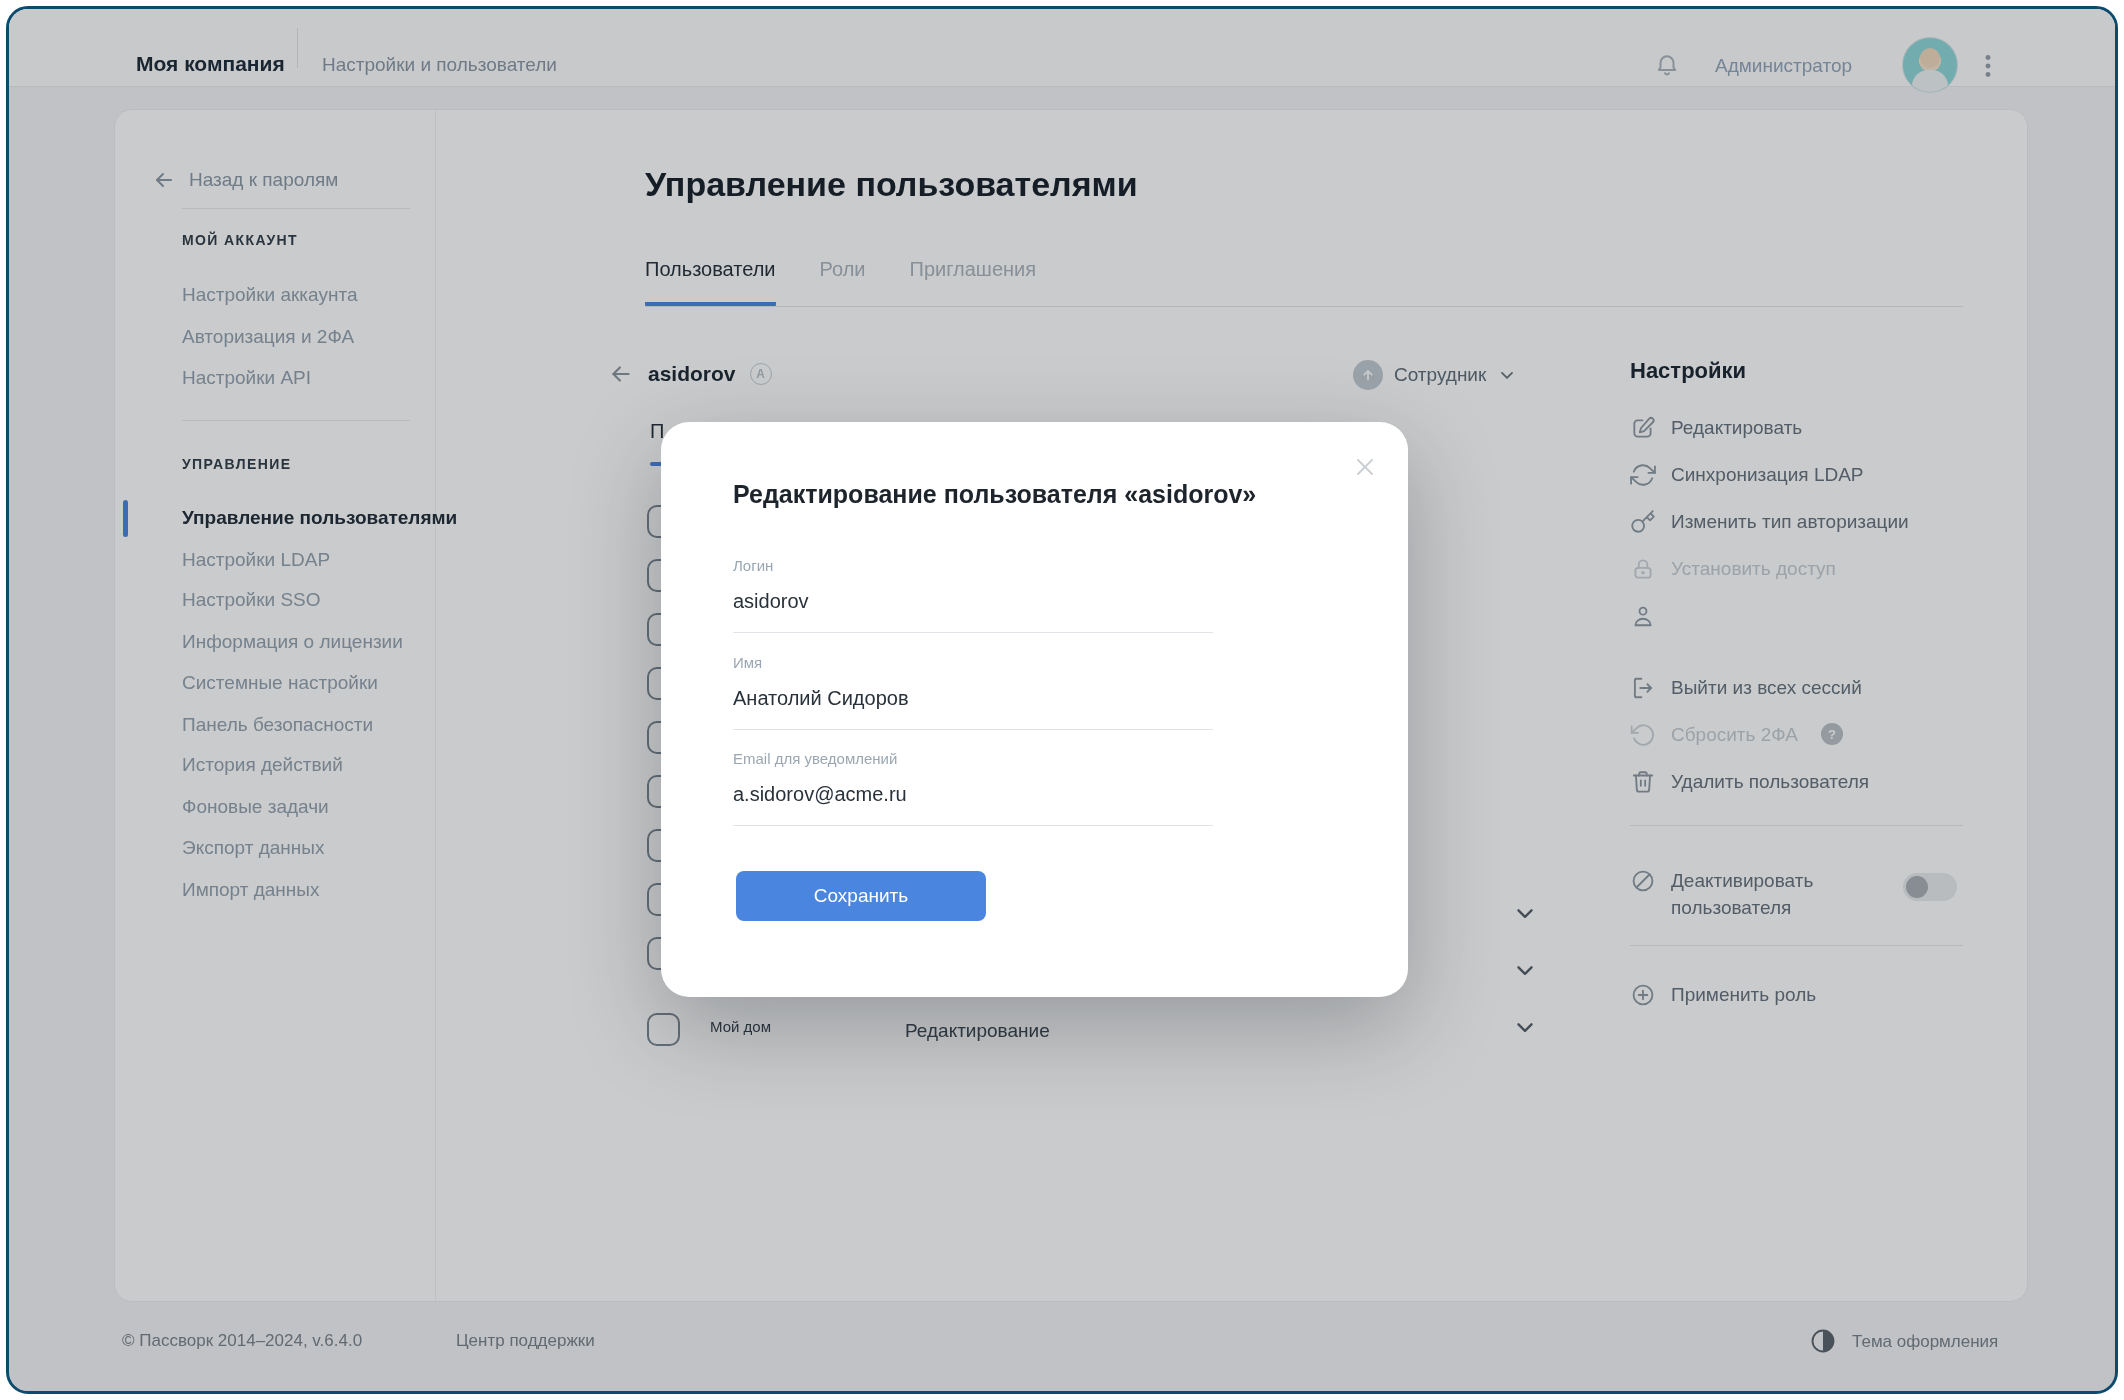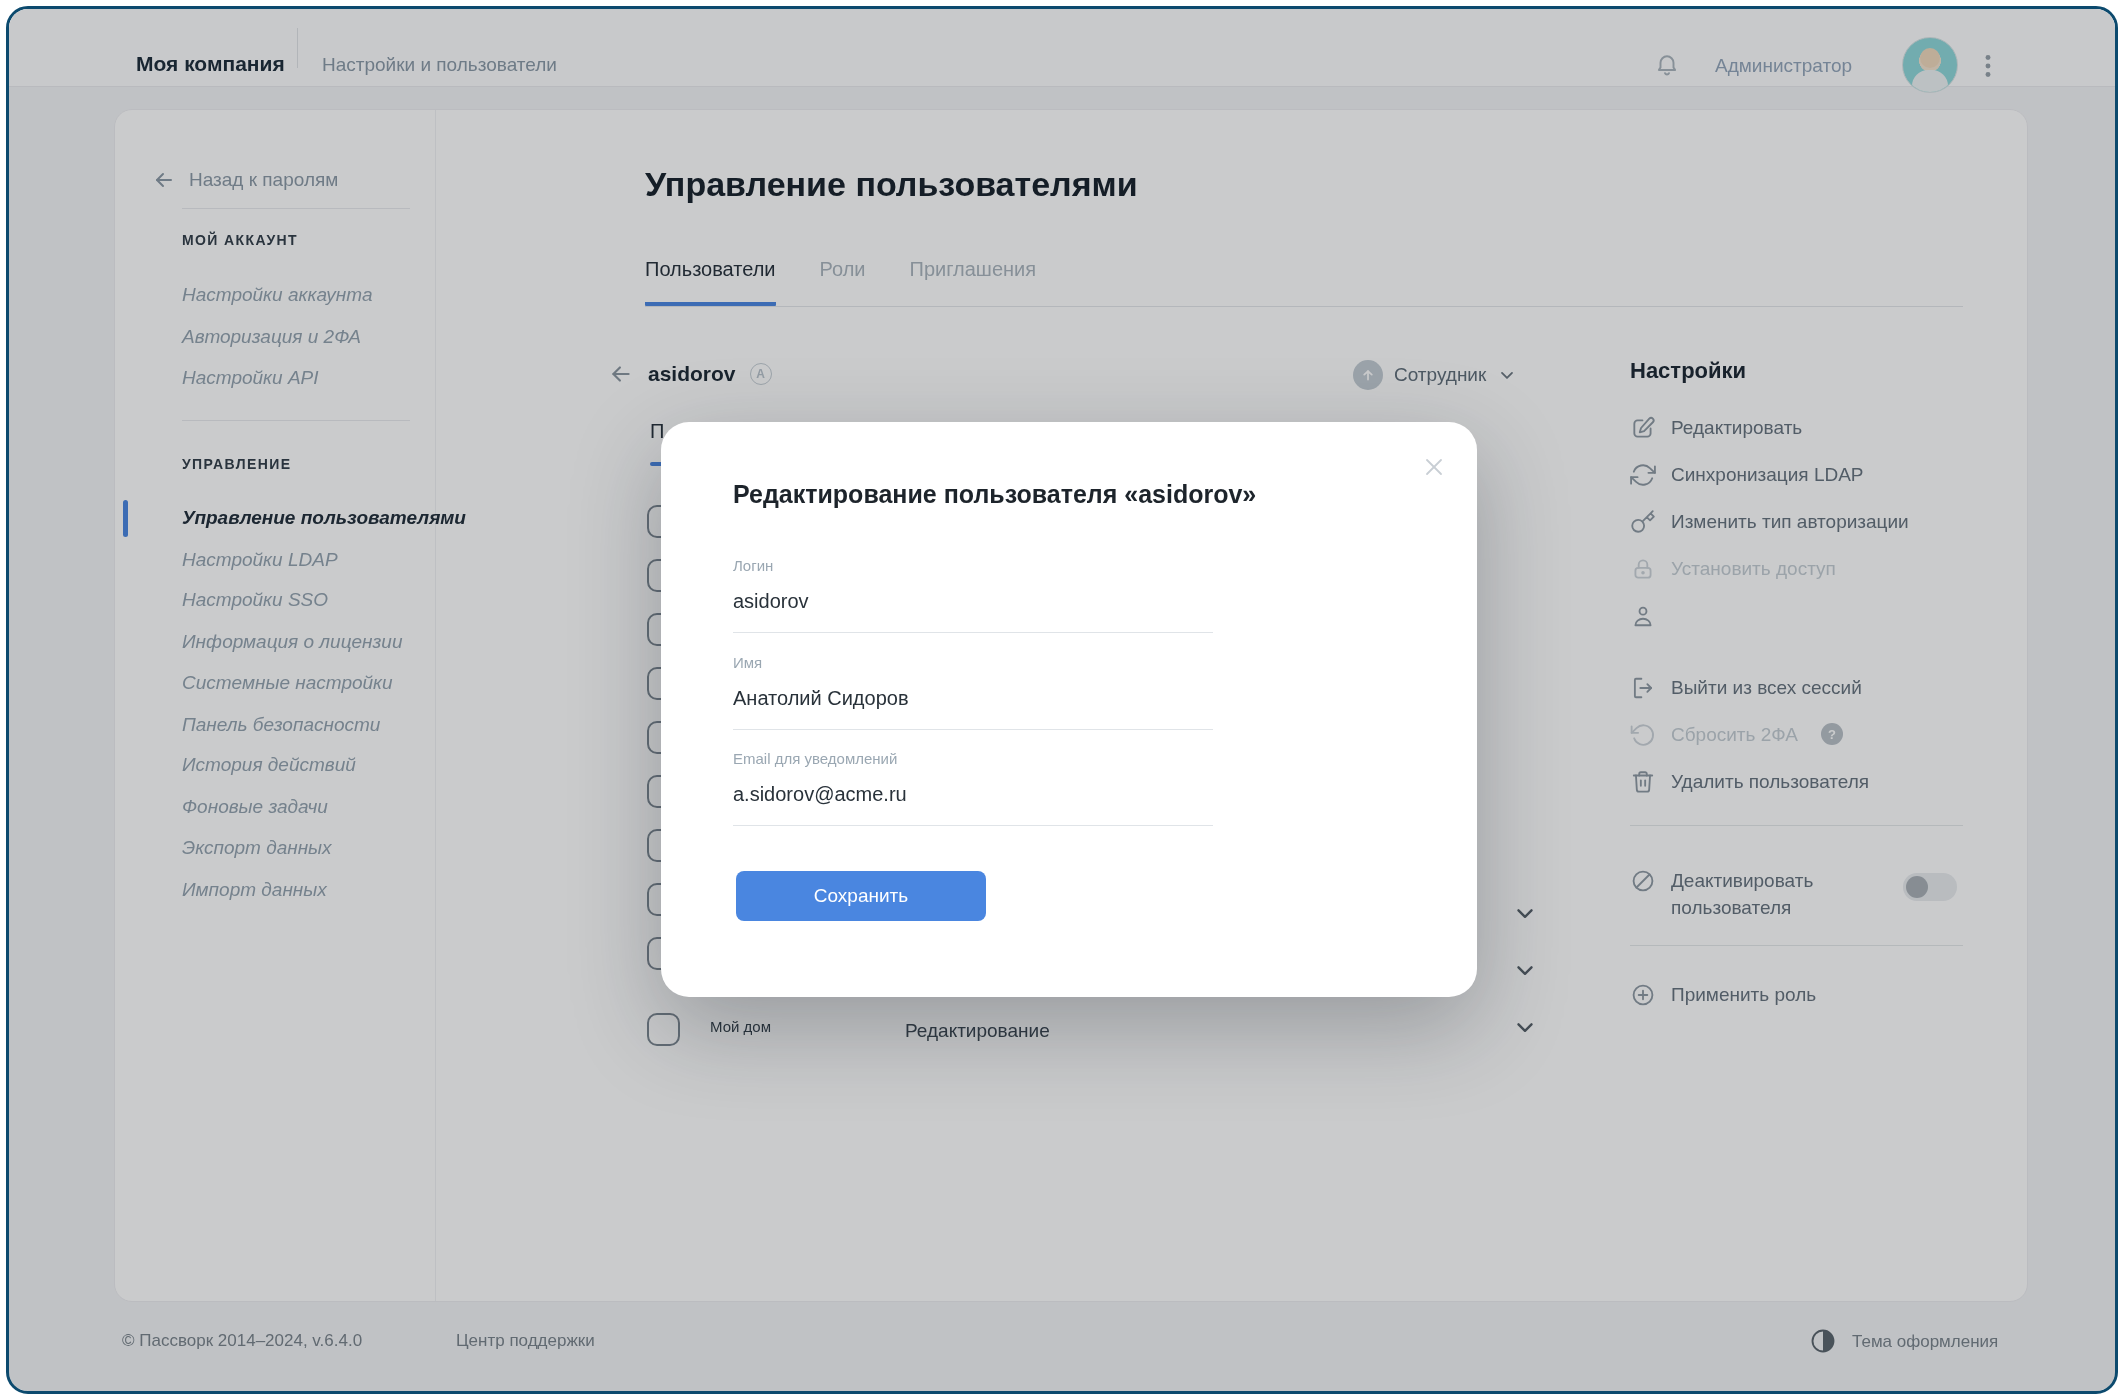--- a/index.html
+++ b/index.html
@@ -25,21 +25,21 @@
 
   
   .card{position:absolute;left:105px;top:100px;width:1914px;height:1193px;background:#ffffff;
         border:1px solid #ececf0;border-radius:18px;box-sizing:border-box;}
   .side-sep{left:320px;top:0;width:1px;height:100%;background:#f0f1f4;}
 
   
   .back-link{left:37px;top:58px;display:flex;align-items:center;gap:13px;color:#8b99a6;font-size:19px;}
   .s-divider{height:1px;background:#e8eaed;left:67px;width:228px;}
   .s-header{left:67px;font-size:14px;font-weight:700;letter-spacing:1.4px;color:#323e49;}
-  .s-item{left:67px;height:28px;display:flex;align-items:center;font-size:19px;color:#93a2af;white-space:nowrap;font-style:italic;}
+  .s-item{left:67px;height:28px;display:flex;align-items:center;font-size:19px;color:#93a2af;white-space:nowrap;}
   .s-item.active{color:#212e3a;font-weight:700;}
   .act-bar{left:8px;top:390px;width:5px;height:37px;border-radius:3px;background:#4a86e0;}
 
   
   .h1{left:530px;top:55px;font-size:34px;font-weight:700;color:#18222c;}
   .tabs{left:530px;top:148px;display:flex;gap:44px;}
   .tab{font-size:20px;color:#a9b4bd;padding-bottom:21px;}
   .tab.active{color:#27313c;font-weight:500;border-bottom:4px solid #4a86e0;border-radius:0 0 1px 1px;}
   .tabs-line{left:530px;top:196px;width:1318px;height:1px;background:#e3e6e9;}
 
@@ -71,21 +71,21 @@
   .p-divider{left:1515px;width:333px;height:1px;background:#e5e8ea;}
   .toggle{left:1788px;width:54px;height:28px;border-radius:14px;background:#e9ecef;}
   .toggle .knob{position:absolute;left:3px;top:3px;width:22px;height:22px;border-radius:50%;background:#a9b0b7;}
 
   
   .foot{font-size:17px;color:#79838c;}
   .theme-ic{color:#5a646d;}
 
   
   .dim{position:absolute;left:0;top:0;right:0;bottom:0;background:rgba(13,17,22,0.22);z-index:40;}
-  .modal{position:absolute;left:652px;top:413px;width:816px;height:575px;background:#ffffff;border-radius:28px;
+  .modal{position:absolute;left:652px;top:413px;width:747px;height:575px;background:#ffffff;border-radius:28px;
          box-shadow:0 30px 90px rgba(20,28,40,0.28);z-index:50;}
   .m-close{position:absolute;right:26px;top:28px;width:34px;height:34px;display:flex;align-items:center;justify-content:center;color:#c8ced4;}
   .m-title{position:absolute;left:72px;top:58px;font-size:25px;font-weight:700;color:#1d242b;white-space:nowrap;}
   .m-label{position:absolute;left:72px;font-size:15px;color:#9aa7b2;}
   .m-input{position:absolute;left:72px;width:480px;font-size:20px;color:#29323a;border:none;outline:none;
            background:transparent;padding:0 0 10px 0;font-family:"Liberation Sans",sans-serif;}
   .m-line{position:absolute;left:72px;width:480px;height:1px;background:#e0e4e8;}
   .m-save{position:absolute;left:75px;top:449px;width:250px;height:50px;background:#4a86e0;border:none;border-radius:8px;
           color:#ffffff;font-size:19px;font-family:"Liberation Sans",sans-serif;}
 </style>

